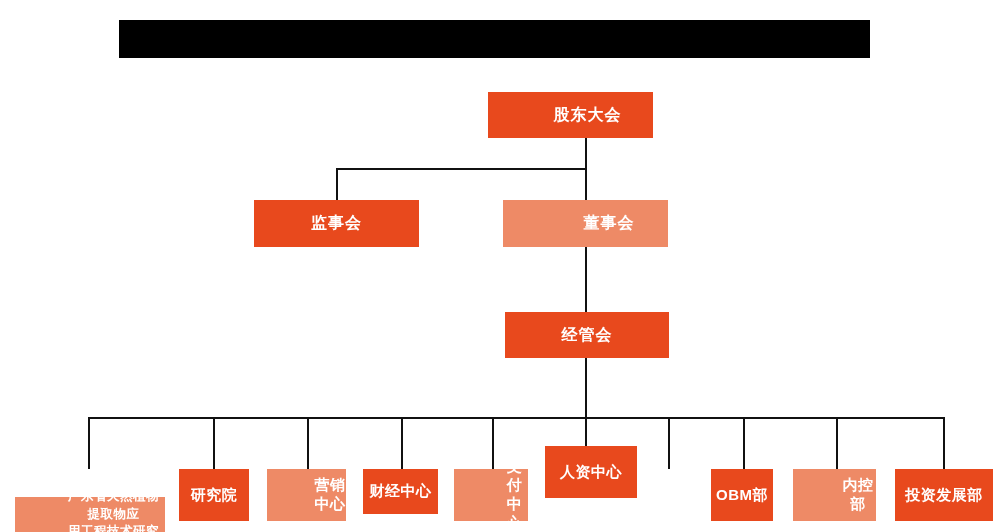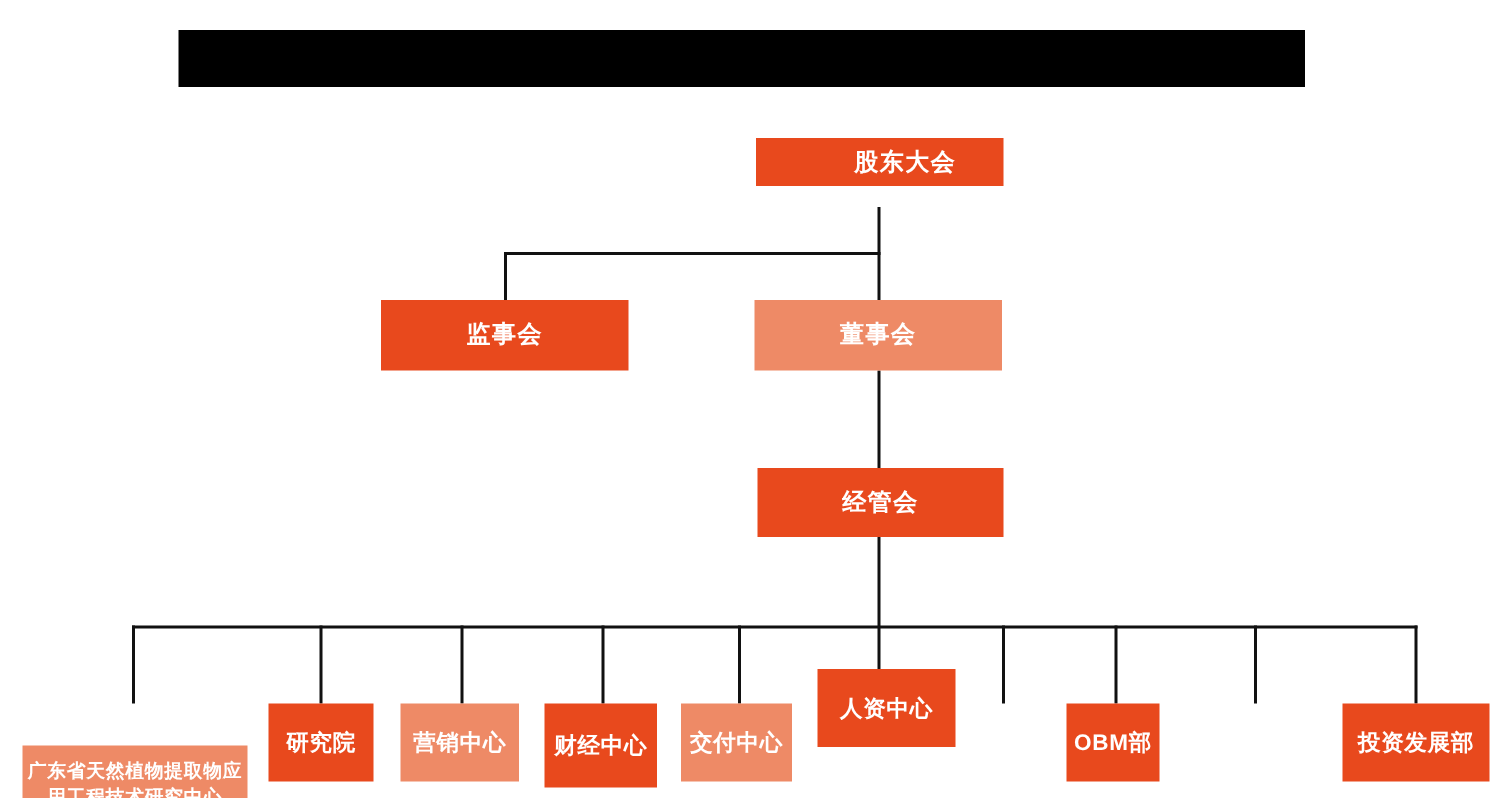--- a/index.html
+++ b/index.html
@@ -33,41 +33,41 @@
     align-items: center;
     justify-content: center;
     color: var(--node-text, #ffffff);
     font-weight: bold;
     font-size: 16px;
     letter-spacing: 1px;
     text-align: center;
     box-sizing: border-box;
   }
   .node.primary   { background: var(--primary-orange, #E8491D); }
-  .node.secondary { background: var(--secondary-salmon, #EE8A66); }
+  .node.secondary { background: var(--secondary-salmon, #EE8A66); padding-left: 47px; }
   .node.small { font-size: 15px; letter-spacing: 0.5px; }
   .node.multiline {
     font-size: 12.5px;
     letter-spacing: 0.5px;
     line-height: 1.4;
     white-space: pre-line;
   }
 
   
-  .n-root        { left: 504px; top:  92px; width: 165px; height: 32px; padding-left: 34px; }
+  .n-root        { left: 488px; top:  92px; width: 165px; height: 46px; padding-left: 34px; }
   
   .n-supervisory { left: 254px; top: 200px; width: 165px; height: 47px; }
   .n-board       { left: 503px; top: 200px; width: 165px; height: 47px; }
   
   .n-mgmt        { left: 505px; top: 312px; width: 164px; height: 46px; }
   
   .n-b0 { left:   15px; top: 469px; width: 150px; height: 52px; margin-top: 28px; }
   .n-b1 { left: 179px; top: 469px; width:  70px; height: 52px; text-align: center; }
   .n-b2 { left: 267px; top: 469px; width:  79px; height: 52px; }
-  .n-b3 { left: 363px; top: 469px; width:  75px; height: 56px; }
+  .n-b3 { left: 363px; top: 469px; width:  75px; height: 45px; }
   .n-b4 { left: 454px; top: 469px; width:  74px; height: 52px; }
   .n-b5 { left: 545px; top: 446px; width:  92px; height: 52px; }
   .n-b6 { left: 643px; top: 469px; width:  51px; height: 52px; }
   .n-b7 { left: 711px; top: 469px; width:  62px; height: 52px; }
   .n-b8 { left: 793px; top: 469px; width:  83px; height: 52px; }
   .n-b9 { left: 895px; top: 469px; width:  98px; height: 52px; }
 
   
   .l-v-root      { left: 585px; top: 138px; width: 2px;   height: 62px; }
   .l-h-lvl2      { left: 336px; top: 168px; width: 251px; height: 2px;  }
@@ -116,15 +116,16 @@
   <div class="node primary n-mgmt">经管会</div>
 
   <div class="node secondary multiline n-b0">广东省天然植物提取物应
 用工程技术研究中心</div>
   <div class="node primary small n-b1">研究院</div>
   <div class="node secondary small n-b2">营销中心</div>
   <div class="node primary small n-b3">财经中心</div>
   <div class="node secondary small n-b4">交付中心</div>
   <div class="node primary small n-b5">人资中心</div>
   <div class="node primary small n-b7">OBM部</div>
+  <div class="node secondary small n-b8">内控部</div>
   <div class="node primary small n-b9">投资发展部</div>
 
 </div>
 
 </body></html>

